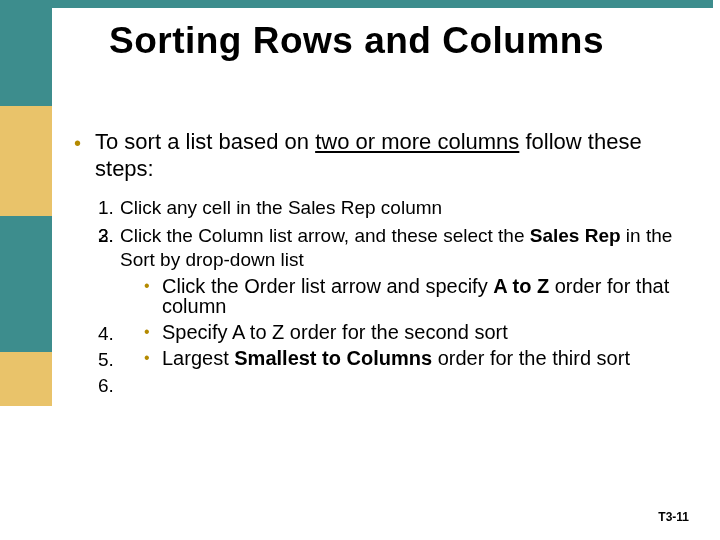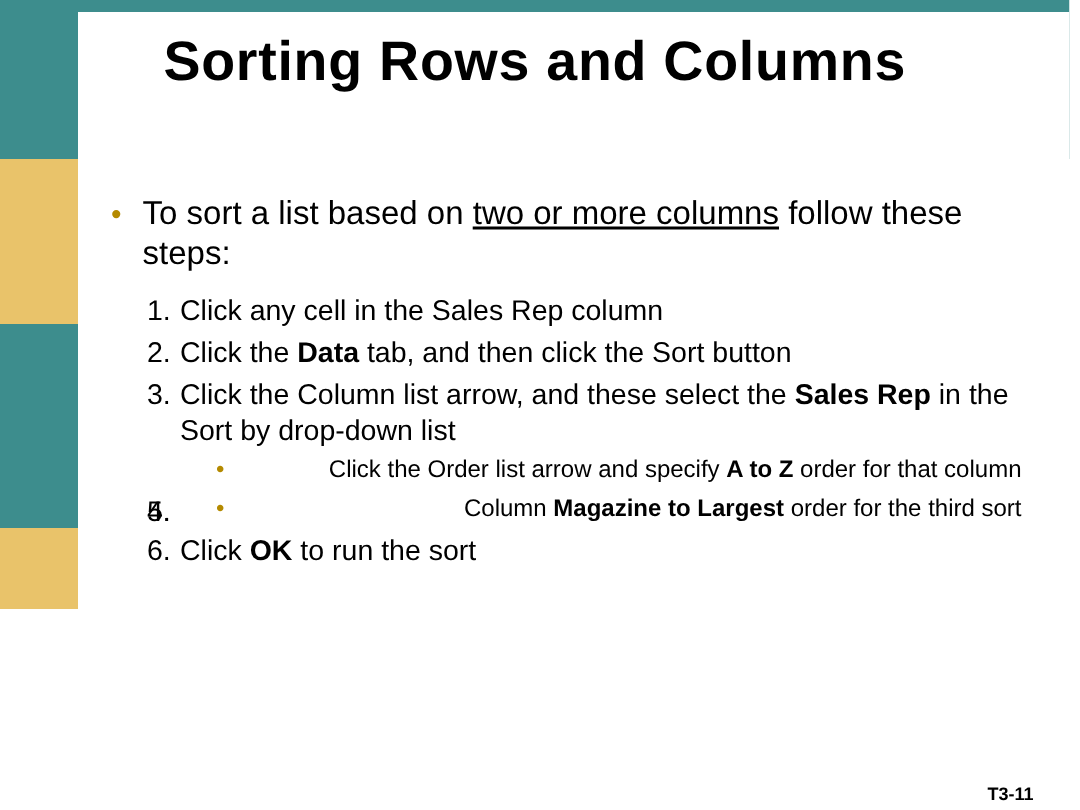--- a/index.html
+++ b/index.html
@@ -24,24 +24,24 @@
   .lead .bullet { color: #b48a00; font-size: 20px; line-height: 26px; margin-right: 14px; margin-top: 2px; }
   .lead .text { font-size: 22px; line-height: 27px; }
   .lead .underline { text-decoration: underline; text-align: center; }
 
   ol.steps { list-style: none; margin-left: 24px; }
   ol.steps > li { font-size: 19px; line-height: 24px; margin-bottom: 4px; padding-left: 22px; position: relative; }
   ol.steps > li .num { position: absolute; left: 0; top: 0; }
   ol.steps .b { font-weight: bold; }
 
   ul.sub { list-style: none; margin: 4px 0 6px 24px; }
-  ul.sub li { font-size: 16px; line-height: 20px; position: relative; padding-left: 18px; text-align: right; }
+  ul.sub li { font-size: 20px; line-height: 20px; position: relative; padding-left: 18px; }
   ul.sub li::before { content: "•"; position: absolute; left: 0; top: 0; color: #b48a00; font-size: 16px; }
 
-  .footer { position: absolute; right: 24px; bottom: 4px; font-size: 12px; font-weight: bold; color: #000; }
+  .footer { position: absolute; right: 24px; bottom: 16px; font-size: 12px; font-weight: bold; color: #000; }
 </style>
 </head>
 <body>
 
 <div class="slide">
 
   <div class="header-band">
     <div class="header-inner"></div>
   </div>
 
@@ -65,54 +65,51 @@
 
     <ol class="steps">
 
       <li>
         <span class="num">1.</span>
         <span>Click any cell in the Sales Rep column</span>
       </li>
 
       <li>
         <span class="num">2.</span>
-        <span>
-          <span>Click the </span><span class="b">Data</span><span> tab, and then click the Sort button</span>
-        </span>
       </li>
 
       <li>
         <span class="num">3.</span>
         <span>
           <span>Click the Column list arrow, and these select the </span><span class="b">Sales Rep</span><span> in the Sort by drop-down list</span>
         </span>
         <ul class="sub">
           <li>
             <span>Click the Order list arrow and specify </span><span class="b">A to Z</span><span> order for that column</span>
           </li>
         </ul>
       </li>
 
       <li>
         <span class="num">4.</span>
+        <ul class="sub">
+          <li>Specify A to Z order for the second sort</li>
+        </ul>
       </li>
 
       <li>
         <span class="num">5.</span>
         <ul class="sub">
           <li>
-            <span>Column </span><span class="b">Magazine to Largest</span><span> order for the third sort</span>
+            <span>Largest </span><span class="b">Smallest to Columns</span><span> order for the third sort</span>
           </li>
         </ul>
       </li>
 
       <li>
         <span class="num">6.</span>
-        <span>
-          <span>Click </span><span class="b">OK</span><span> to run the sort</span>
-        </span>
       </li>
 
     </ol>
   </div>
 
   <div class="footer">T3-11</div>
 </div>
 
 </body></html>

